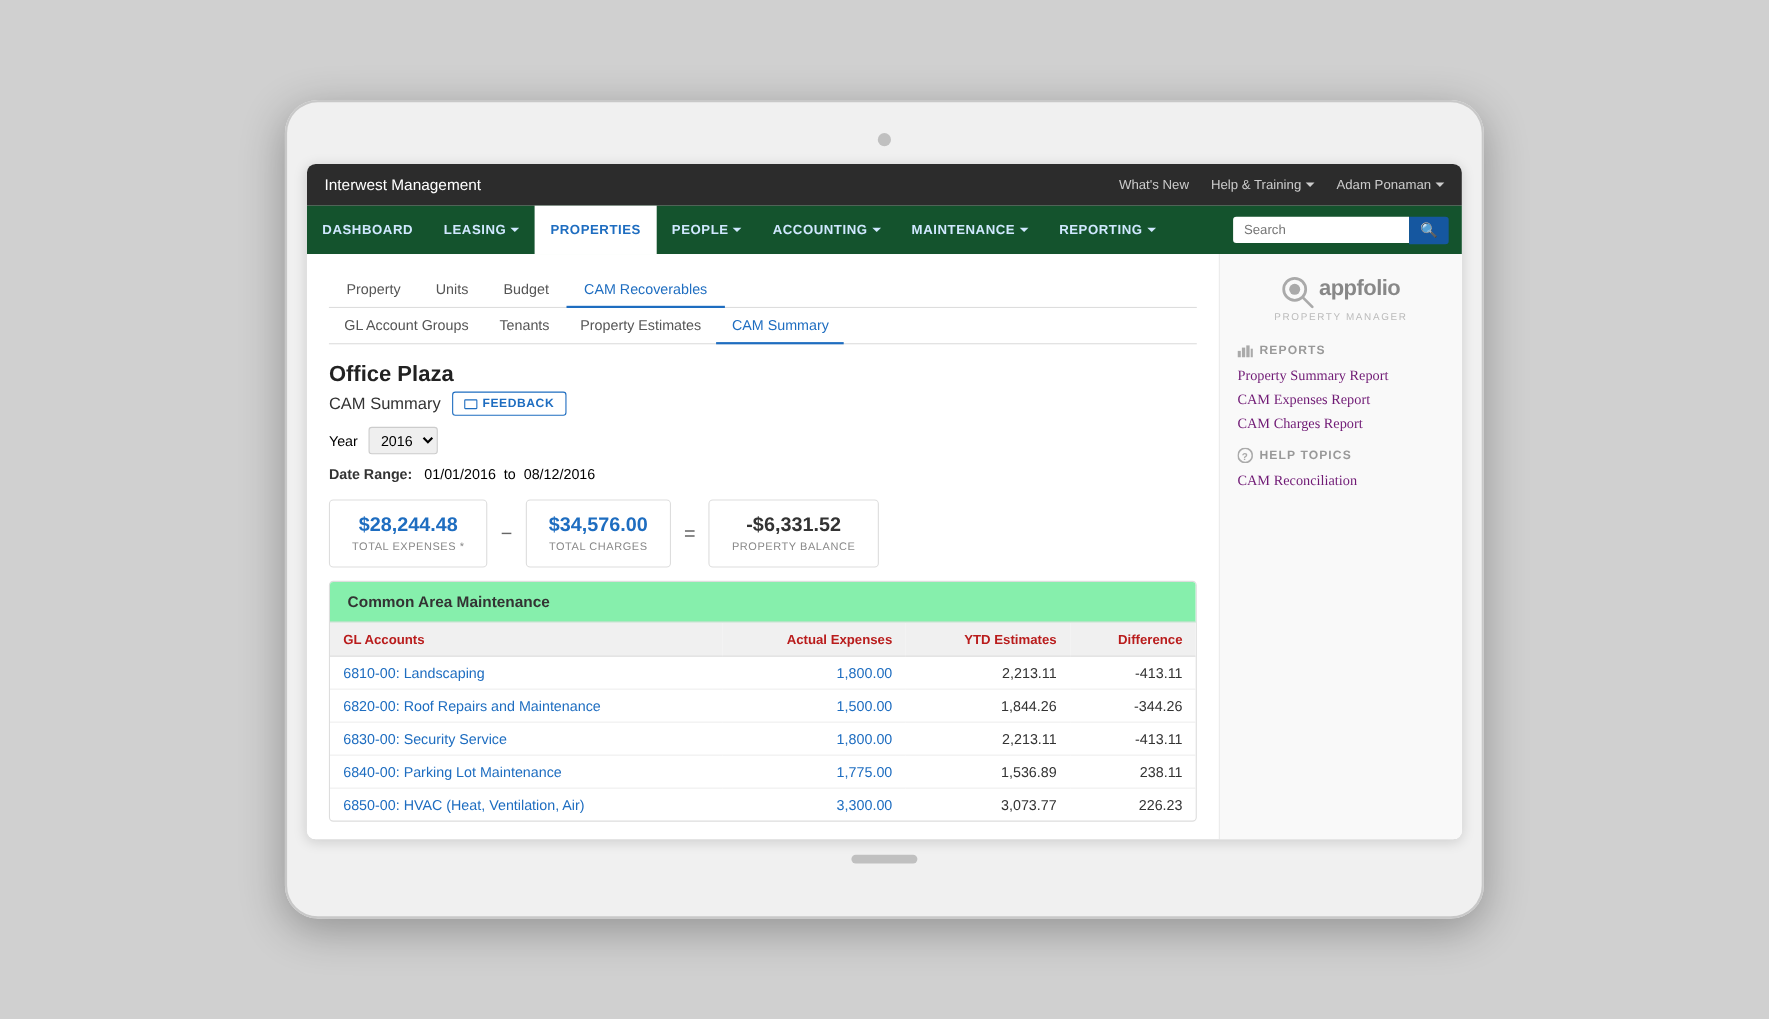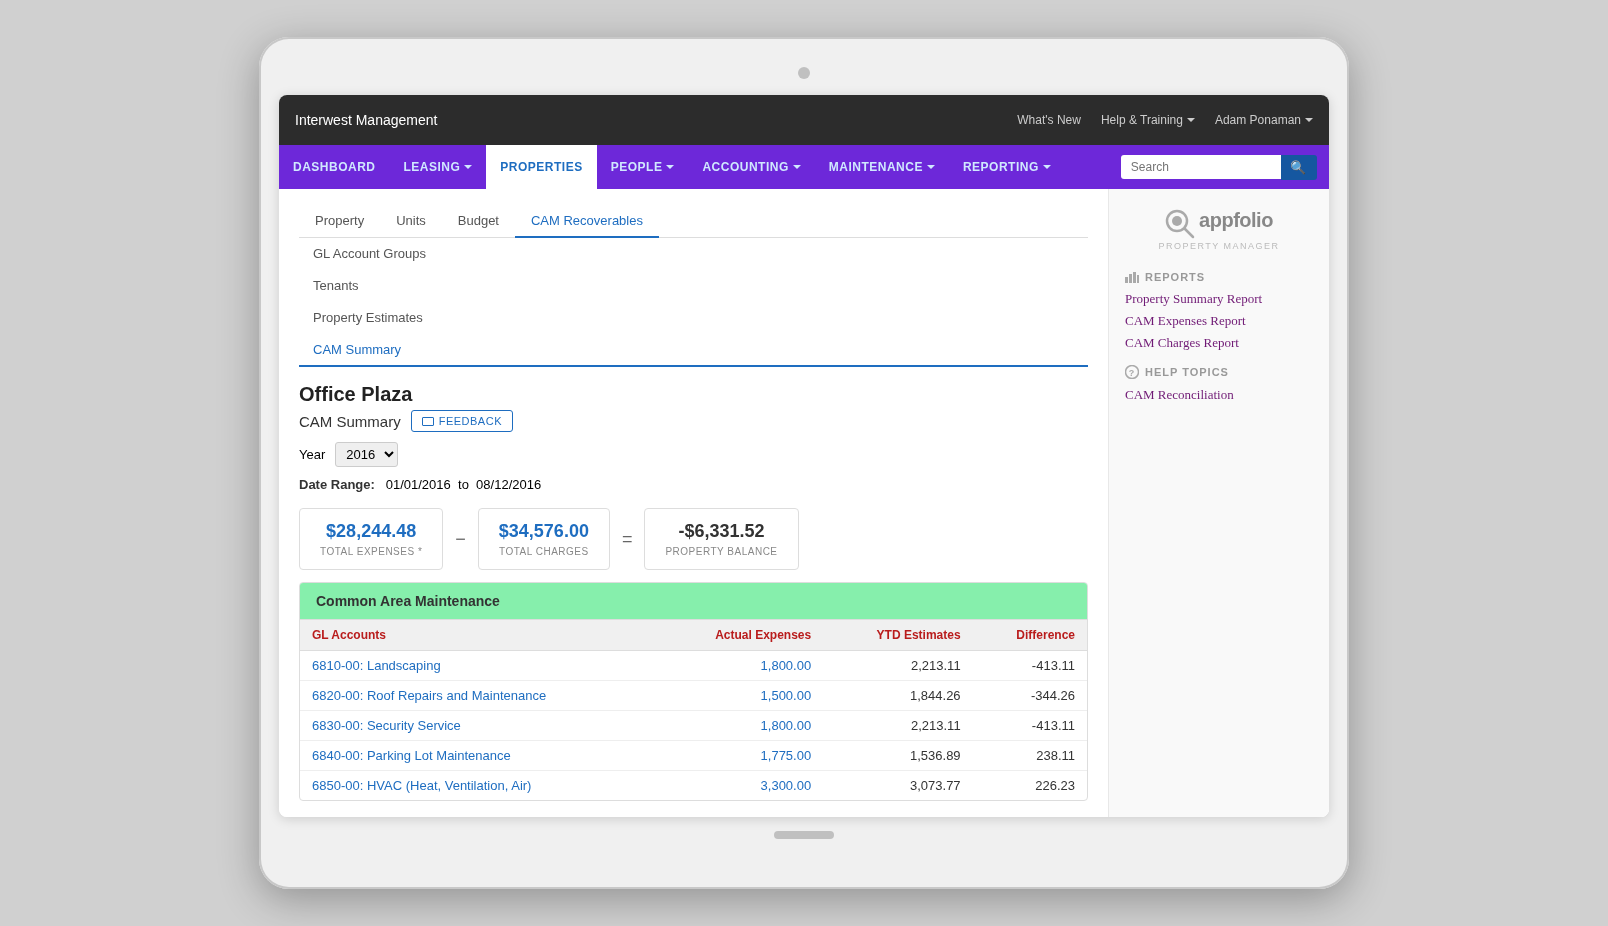--- a/index.html
+++ b/index.html
@@ -46,21 +46,21 @@
       box-shadow: 0 2px 12px rgba(0,0,0,0.15);
     }
 
     
     .top-nav {
       background: #2c2c2c;
       display: flex;
       align-items: center;
       justify-content: space-between;
       padding: 0 16px;
-      height: 50px;
+      height: 38px;
     }
 
     .top-nav-brand {
       color: #fff;
       font-size: 14px;
       font-weight: 500;
     }
 
     .top-nav-right {
       display: flex;
@@ -82,21 +82,21 @@
       width: 0;
       height: 0;
       border-left: 4px solid transparent;
       border-right: 4px solid transparent;
       border-top: 4px solid currentColor;
       vertical-align: middle;
     }
 
     
     .main-nav {
-      background: #6d28d9;
+      background: #14532d;
       display: flex;
       align-items: stretch;
       height: 44px;
     }
 
     .nav-item {
       display: flex;
       align-items: center;
       padding: 0 14px;
       color: #d0e8ff;
@@ -170,21 +170,20 @@
       color: #1e6dc0;
       border-bottom: 2px solid #1e6dc0;
       font-weight: 500;
     }
 
     .tabs-secondary {
       display: flex;
       border-bottom: 1px solid #ddd;
       margin-top: 0;
       margin-bottom: 16px;
-      flex-direction: column;
     }
 
     .tab-secondary {
       padding: 8px 14px;
       font-size: 13px;
       color: #555;
       cursor: pointer;
       border-bottom: 2px solid transparent;
       margin-bottom: -1px;
     }
@@ -217,21 +216,21 @@
 
     .feedback-btn {
       display: flex;
       align-items: center;
       gap: 5px;
       padding: 4px 10px;
       border: 1px solid #1e6dc0;
       border-radius: 3px;
       color: #1e6dc0;
       font-size: 11px;
-      font-weight: 400;
+      font-weight: 700;
       cursor: pointer;
       background: #fff;
       letter-spacing: 0.5px;
     }
 
     .year-row {
       display: flex;
       align-items: center;
       gap: 10px;
       margin-bottom: 10px;

